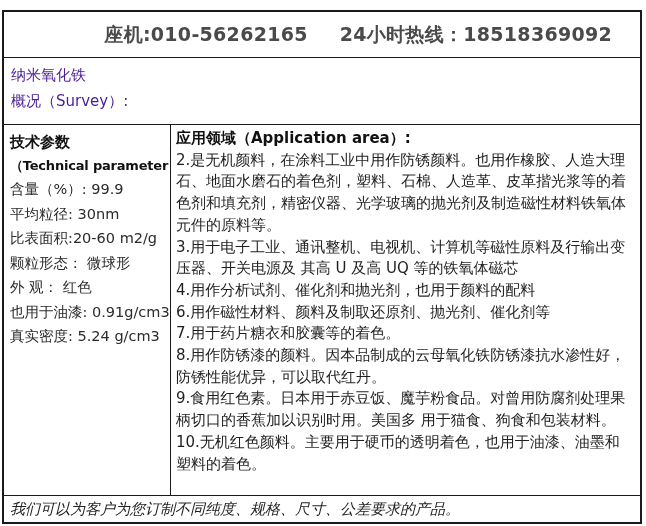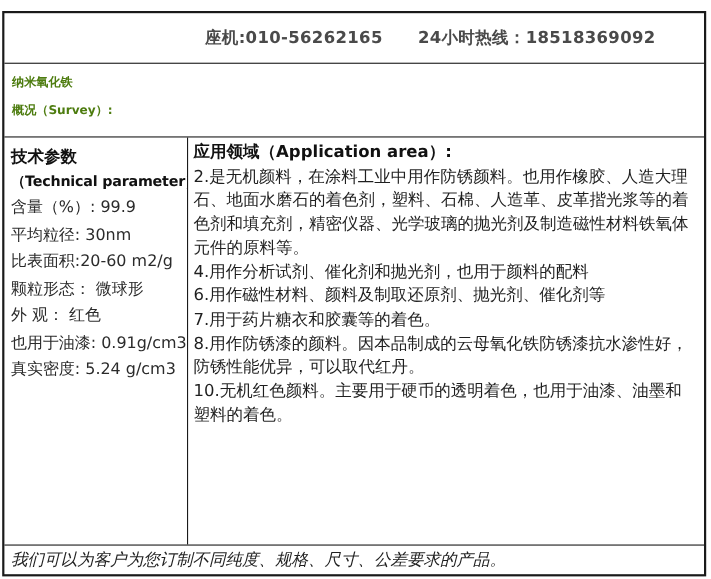--- a/index.html
+++ b/index.html
@@ -29,39 +29,39 @@
   }
   .row { box-sizing: border-box; }
 
   
   .header-row {
     height: 46px;
     border-bottom: 1px solid #1a1a1a;
     display: flex;
     align-items: center;
     justify-content: flex-end;
-    padding-right: 44px;
+    padding-right: 28px;
     gap: 32px;
-    font-size: 15px;
+    font-size: 19px;
     font-weight: bold;
     color: #4a4a4a;
     letter-spacing: 0.3px;
   }
 
   
   .title-row {
     height: 67px;
     border-bottom: 1px solid #1a1a1a;
     padding: 4px 0 0 7px;
   }
   .product-title, .survey-label {
-    font-size: 11px;
-    font-weight: bold;
+    font-size: 15px;
+    font-weight: normal;
     line-height: 26px;
-    color: #4d7c0f;
+    color: #4c1d95;
   }
 
   
   .table-row {
     flex: 1;
     min-height: 0;
     display: flex;
     border-bottom: 1px solid #1a1a1a;
   }
   .col { box-sizing: border-box; }
@@ -141,24 +141,26 @@
           <div class="param-line">外 观：  红色</div>
           <div class="param-line">也用于油漆: 0.91g/cm3</div>
           <div class="param-line">真实密度: 5.24 g/cm3</div>
         </div>
     </div>
 
     <div class="col right">
       <div class="col-heading">应用领域（Application area）:</div>
       <div>
           <div class="app-line">2.是无机颜料，在涂料工业中用作防锈颜料。也用作橡胶、人造大理石、地面水磨石的着色剂，塑料、石棉、人造革、皮革揩光浆等的着色剂和填充剂，精密仪器、光学玻璃的抛光剂及制造磁性材料铁氧体元件的原料等。</div>
+          <div class="app-line">3.用于电子工业、通讯整机、电视机、计算机等磁性原料及行输出变压器、开关电源及 其高 U 及高 UQ 等的铁氧体磁芯</div>
           <div class="app-line">4.用作分析试剂、催化剂和抛光剂，也用于颜料的配料</div>
           <div class="app-line">6.用作磁性材料、颜料及制取还原剂、抛光剂、催化剂等</div>
           <div class="app-line">7.用于药片糖衣和胶囊等的着色。</div>
           <div class="app-line">8.用作防锈漆的颜料。因本品制成的云母氧化铁防锈漆抗水渗性好，防锈性能优异，可以取代红丹。</div>
+          <div class="app-line">9.食用红色素。日本用于赤豆饭、魔芋粉食品。对曾用防腐剂处理果柄切口的香蕉加以识别时用。美国多 用于猫食、狗食和包装材料。</div>
           <div class="app-line">10.无机红色颜料。主要用于硬币的透明着色，也用于油漆、油墨和塑料的着色。</div>
         </div>
     </div>
 
   </div>
 
   <div class="row footer-row">
     <span>我们可以为客户为您订制不同纯度、规格、尺寸、公差要求的产品。</span>
   </div>
 

